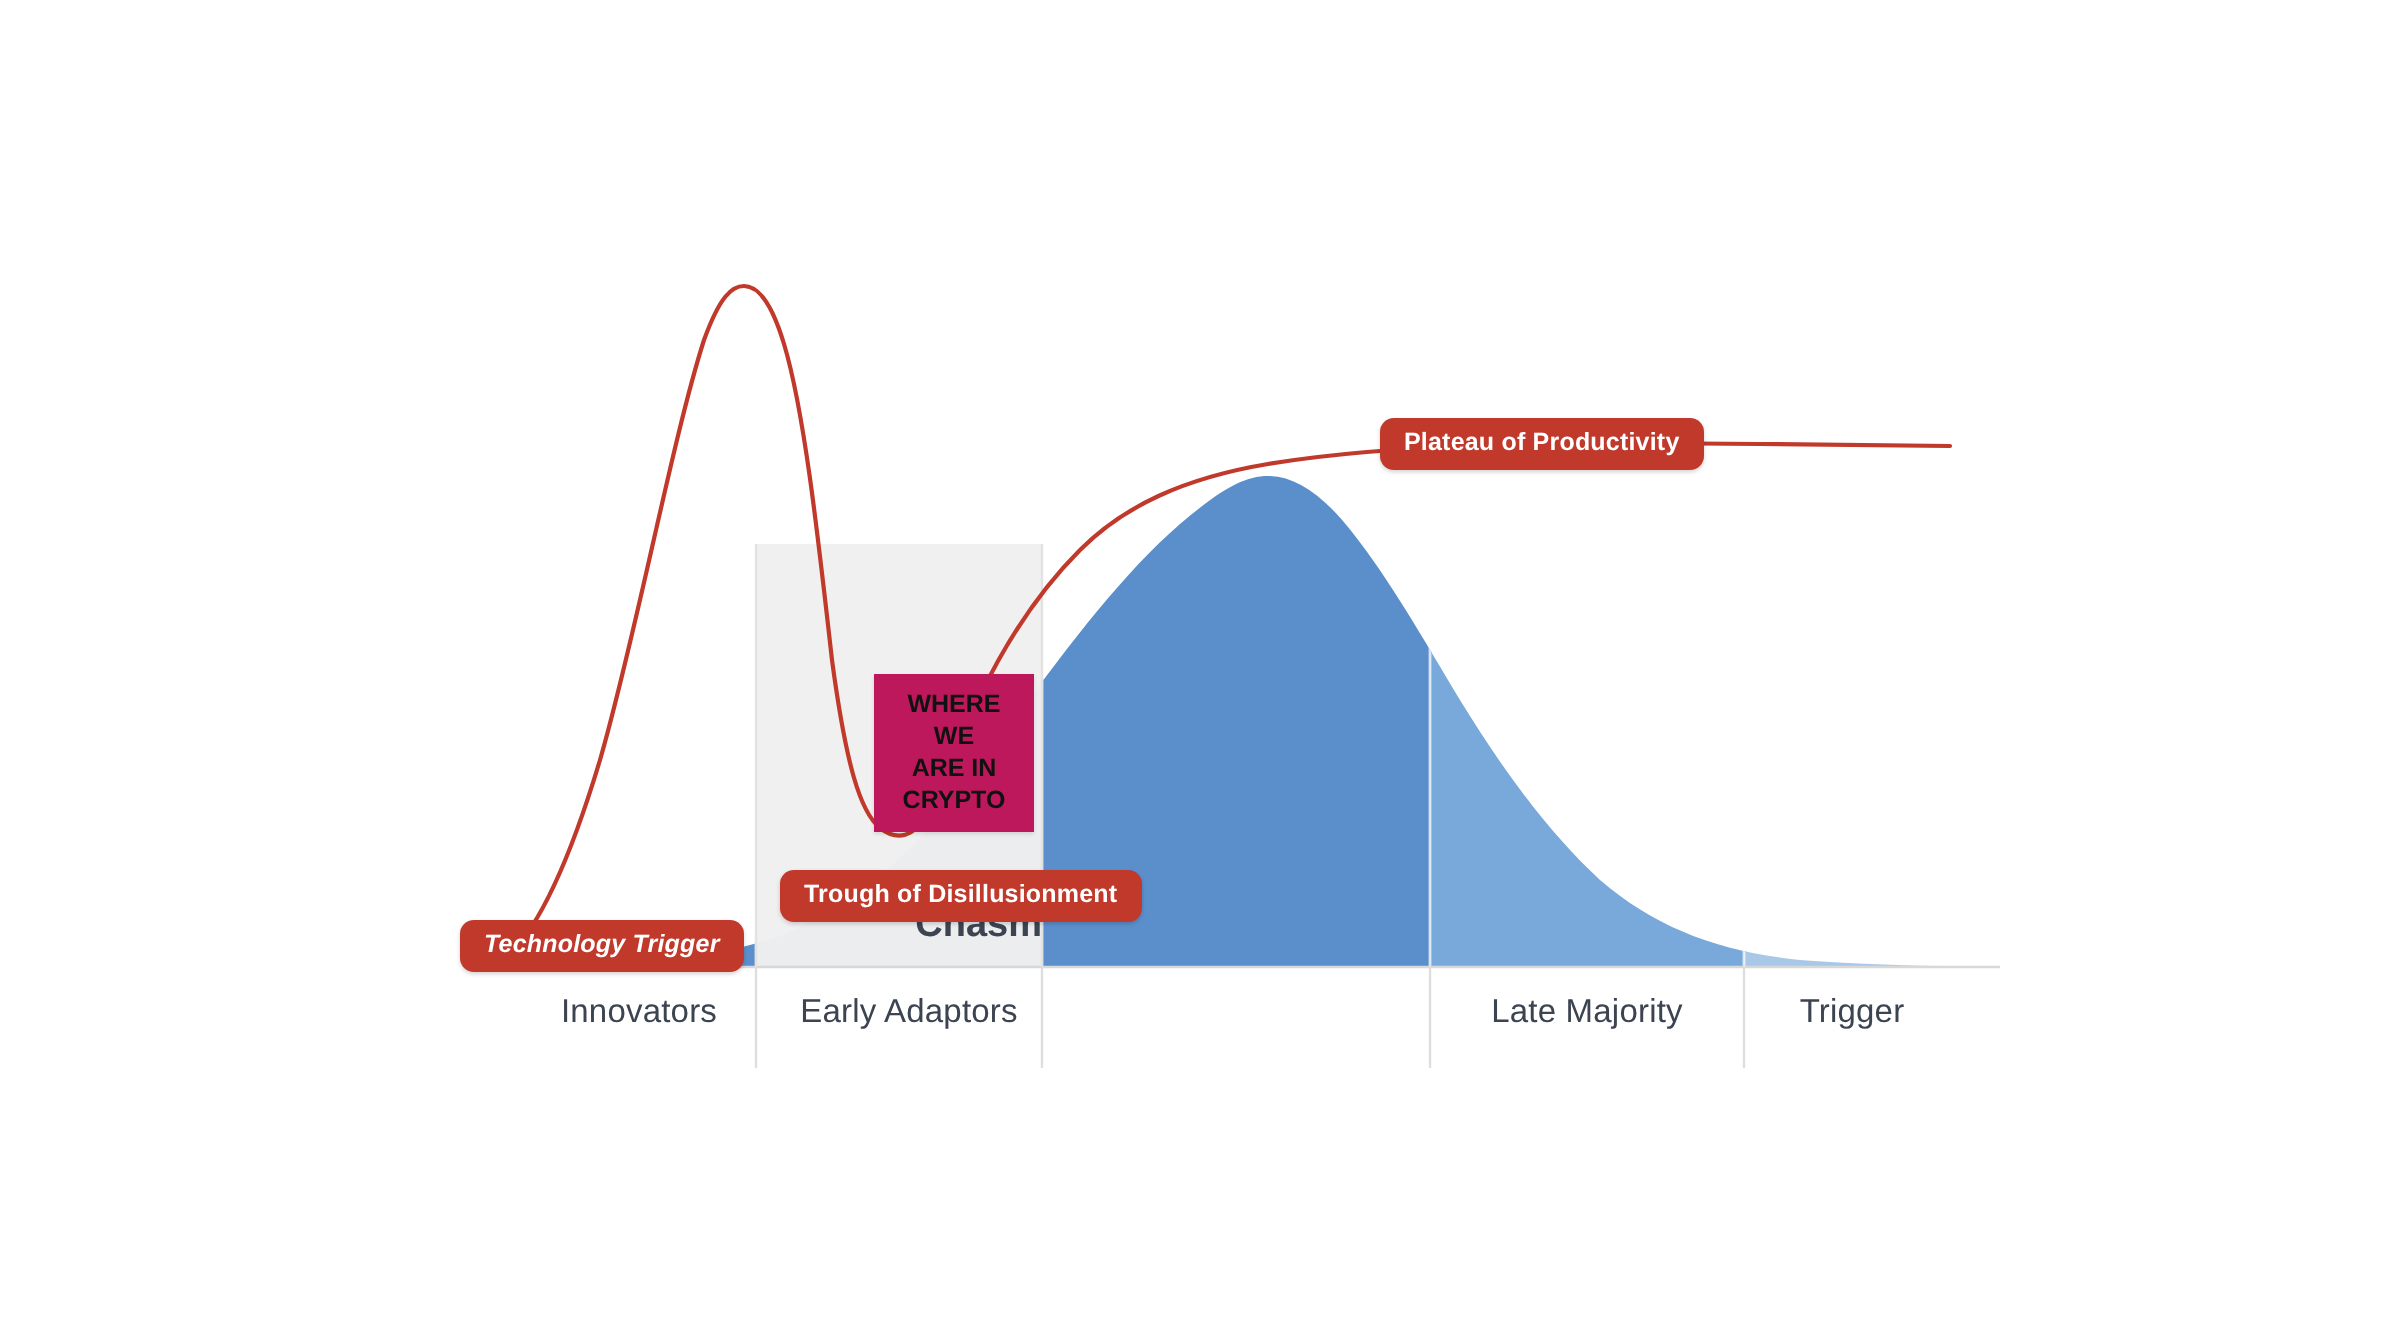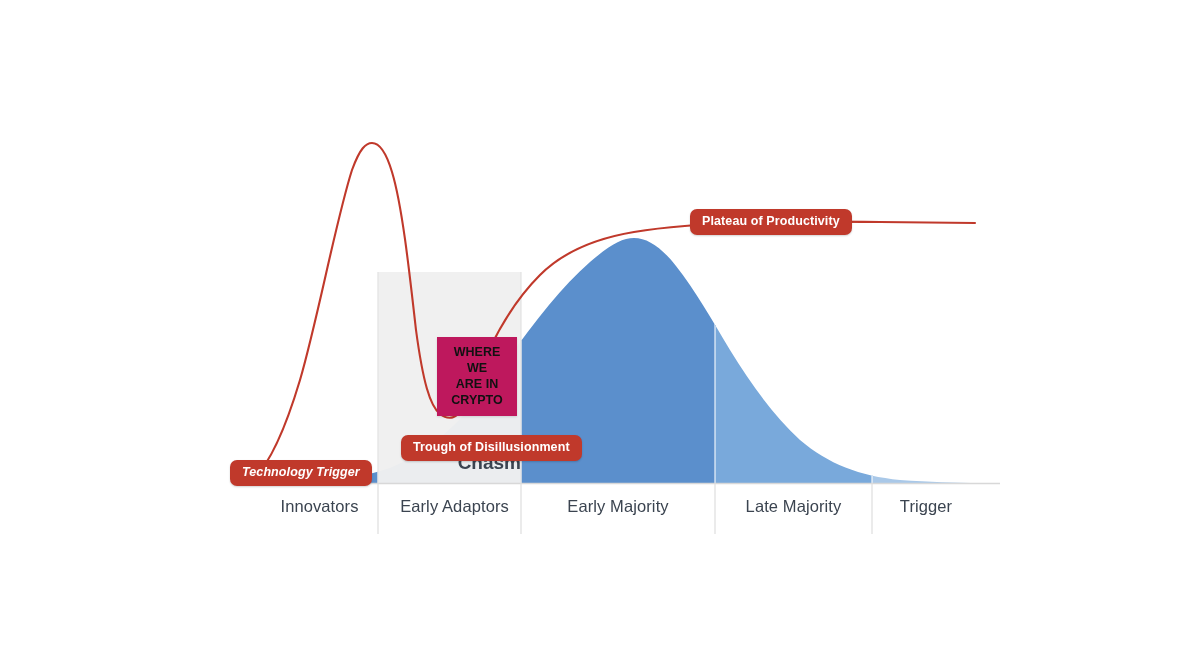--- a/index.html
+++ b/index.html
@@ -154,25 +154,24 @@
              C 503,321 520,295 540,275
              C 562,253 592,239 634,232
              C 700,221 790,221 880,222
              C 920,222.5 950,223 975,223" fill="none" stroke="#c0392b" stroke-width="2.1" stroke-linecap="round"></path>
   </svg>
 
   <div class="chasm-label" style="left:378px; top:452px; width:143px;text-align:right;">Chasm</div>
 
   <div class="seg-label" style="left:273px; top:497px; width:93px;">Innovators</div>
   <div class="seg-label" style="left:378px; top:497px; width:153px;">Early Adaptors</div>
-  <div class="seg-label" style="left:521px; top:497px; width:194px;">Early Majority</div>
   <div class="seg-label" style="left:715px; top:497px; width:157px;">Late Majority</div>
   <div class="seg-label" style="left:872px; top:497px; width:108px;">Trigger</div>
 
   <div class="badge" style="left:230px; top:447px;font-style:italic;">Technology Trigger</div>
-  <div class="badge" style="left:401px; top:422px;text-align:center;">Trough of Disillusionment</div>
+  <div class="badge" style="left:390px; top:422px;text-align:center;">Trough of Disillusionment</div>
   <div class="badge" style="left:690px; top:196px;">Plateau of Productivity</div>
 
   <div class="sticky" style="left:437px; top:337px; width:68px;">WHERE WE
 ARE IN
 CRYPTO</div>
 
 </div>
 
 </body></html>

